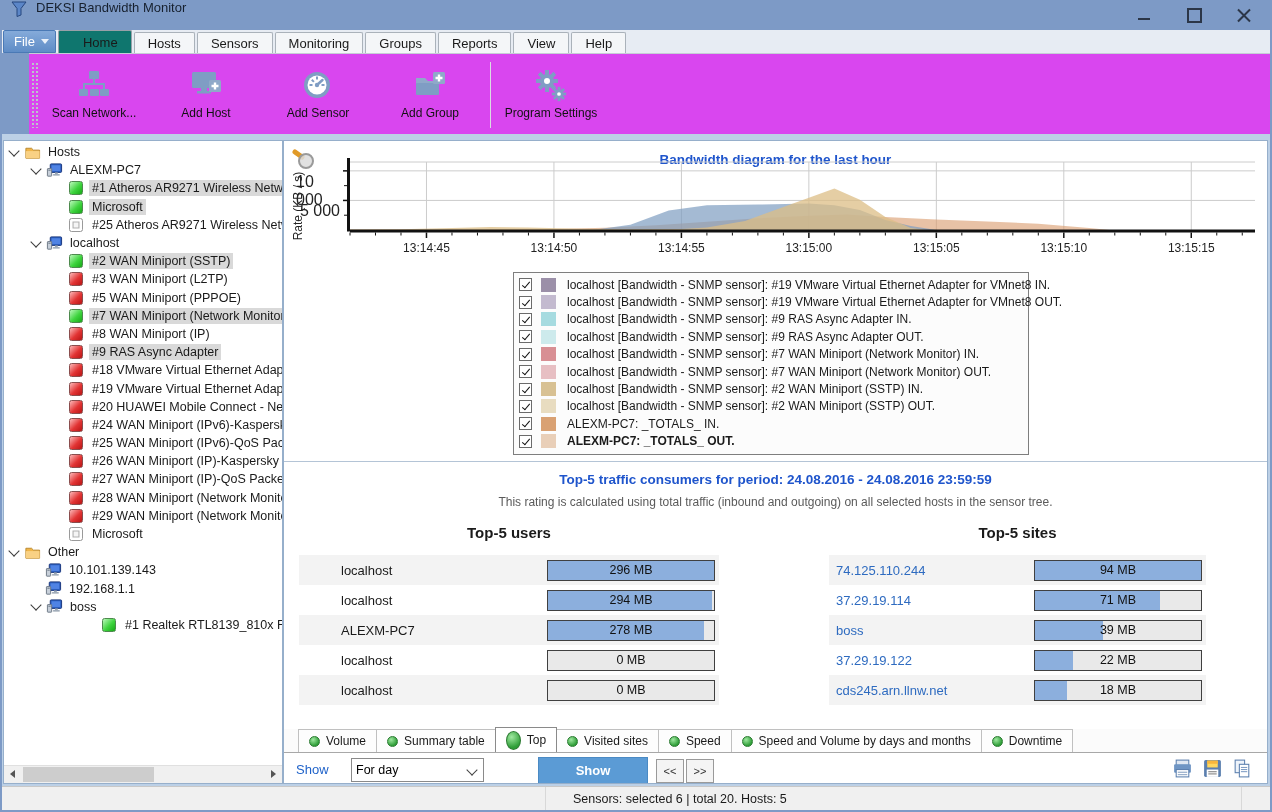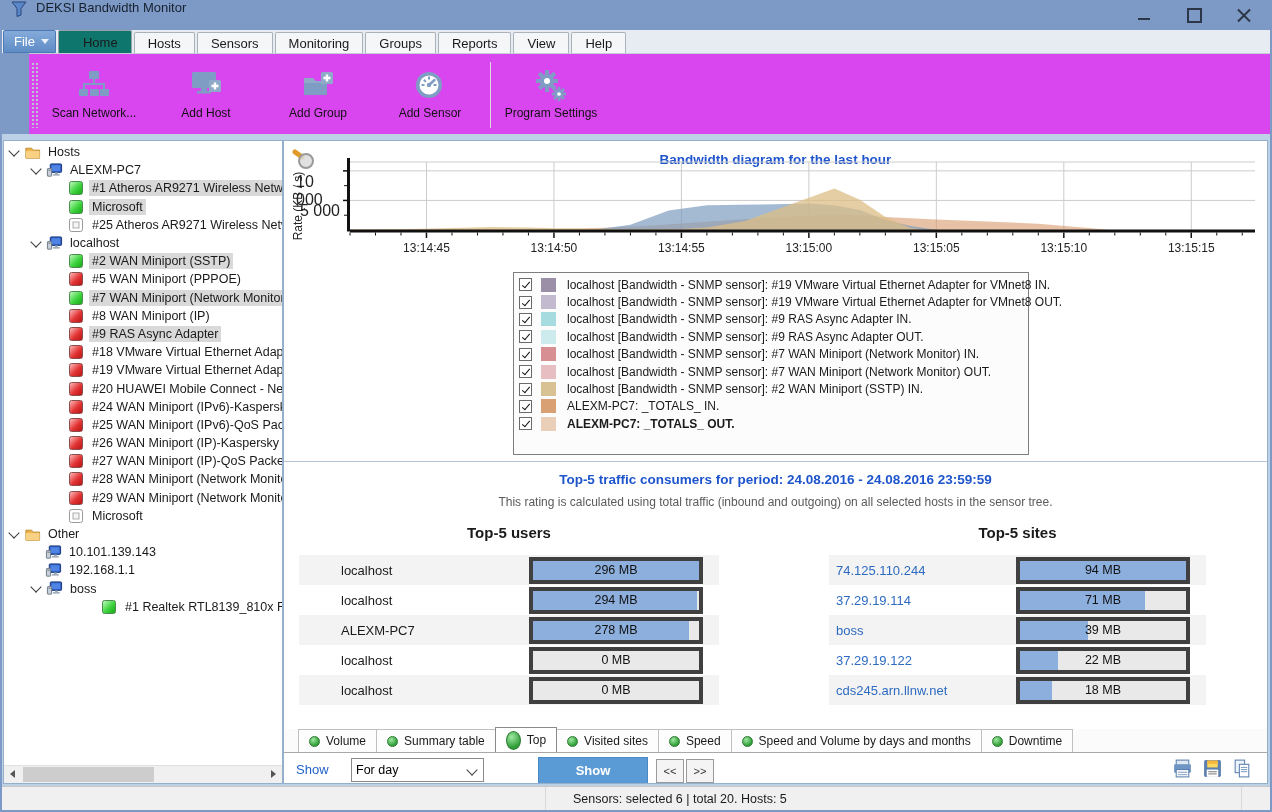--- a/index.html
+++ b/index.html
@@ -76,21 +76,21 @@
   .t5head.users{left:15px;width:420px;}
   .t5head.sites{left:545px;width:377px;}
   .t5table{position:absolute;top:93px;}
   .t5table.users{left:15px;width:420px;}
   .t5table.sites{left:545px;width:377px;}
   .t5row{height:30px;display:flex;align-items:center;}
   .t5row:nth-child(odd){background:#f3f3f3;}
   .t5name{flex:1;font-size:13px;overflow:hidden;white-space:nowrap;}
   .users .t5name{padding-left:42px;}
   .sites .t5name{padding-left:7px;color:#2e6bc0;}
-  .bar{width:166px;height:19px;border:4px solid #404040;background:#e9e9e9;position:relative;margin-right:16px;flex:none;}
+  .bar{width:166px;height:19px;border:1px solid #404040;background:#e9e9e9;position:relative;margin-right:4px;flex:none;}
   .barfill{position:absolute;left:0;top:0;bottom:0;background:#8cafdd;}
   .bartext{position:absolute;inset:0;text-align:center;line-height:19px;font-size:12.5px;color:#111;}
   
   .tabsrow{position:absolute;left:0;right:0;top:588px;height:24px;background:#fbfbfb;border-bottom:1px solid #a8a8a8;display:flex;align-items:flex-end;padding-left:14px;box-sizing:border-box;}
   .btab{height:22px;display:flex;align-items:center;gap:6px;padding:0 10px;border:1px solid #c0c0c0;border-bottom:none;background:#fdfdfd;font-size:12px;white-space:nowrap;margin-right:-1px;}
   .btab .dot{width:9px;height:9px;border-radius:50%;background:radial-gradient(circle at 35% 30%,#9fe8a0,#2f9e38 70%);border:1px solid #2a7a30;flex:none;}
   .btab.active{height:24px;background:#fff;border-color:#8a8a8a;position:relative;z-index:2;}
   .btab.active .dot{width:13px;height:17px;border-radius:50%;}
   .controlsrow{position:absolute;left:0;right:0;top:612px;bottom:0;background:#fff;}
   .showlab{position:absolute;left:12px;top:9px;color:#1f62c9;font-size:13px;}
@@ -173,41 +173,41 @@
                 <rect x="12" y="19" width="6" height="3"></rect>
                 <rect x="8" y="22" width="14" height="2.5"></rect>
               </g>
               <rect x="20" y="11" width="12" height="12" rx="1.5" fill="#8fa9c9"></rect>
               <path d="M26 13.5 v7 M22.5 17 h7" stroke="#ffffff" stroke-width="2.4" fill="none"></path>
             </svg></span>
           <span class="tlabel">Add Host</span>
         </div>
         <div class="tbtn">
           <span class="ticon"><svg viewBox="0 0 34 34" width="34" height="34">
-              <path d="M3 9 h9 l3 3 h11 v4 H3 z" fill="#8fa9c9"></path>
-              <rect x="3" y="14" width="23" height="12" rx="1" fill="#7f9dc4"></rect>
-              <rect x="20" y="3" width="12" height="12" rx="1.5" fill="#8fa9c9"></rect>
-              <path d="M26 5.5 v7 M22.5 9 h7" stroke="#ffffff" stroke-width="2.4" fill="none"></path>
-            </svg></span>
-          <span class="tlabel">Add Group</span>
-        </div>
-        <div class="tbtn">
-          <span class="ticon"><svg viewBox="0 0 34 34" width="34" height="34">
               <circle cx="16" cy="16" r="13" fill="#7f9dc4"></circle>
               <circle cx="16" cy="16" r="9.5" fill="#ffffff"></circle>
               <g stroke="#7f9dc4" stroke-width="2" fill="none">
                 <path d="M16 7.5 v3"></path>
                 <path d="M8.5 16 h3"></path>
                 <path d="M10.8 10.8 l2.1 2.1"></path>
                 <path d="M23.5 16 h-3"></path>
               </g>
               <path d="M16 16 L21.5 11" stroke="#7f9dc4" stroke-width="2.5" stroke-linecap="round" fill="none"></path>
               <circle cx="16" cy="16" r="2.2" fill="#7f9dc4"></circle>
             </svg></span>
           <span class="tlabel">Add Sensor</span>
+        </div>
+        <div class="tbtn">
+          <span class="ticon"><svg viewBox="0 0 34 34" width="34" height="34">
+              <path d="M3 9 h9 l3 3 h11 v4 H3 z" fill="#8fa9c9"></path>
+              <rect x="3" y="14" width="23" height="12" rx="1" fill="#7f9dc4"></rect>
+              <rect x="20" y="3" width="12" height="12" rx="1.5" fill="#8fa9c9"></rect>
+              <path d="M26 5.5 v7 M22.5 9 h7" stroke="#ffffff" stroke-width="2.4" fill="none"></path>
+            </svg></span>
+          <span class="tlabel">Add Group</span>
         </div>
         <div class="tsep"></div>
         <div class="tbtn">
           <span class="ticon"><svg viewBox="0 0 34 34" width="34" height="34">
               <g fill="#7f9dc4" transform="translate(13,12)">
                 <rect x="-2" y="-11" width="4" height="22"></rect>
                 <rect x="-11" y="-2" width="22" height="4"></rect>
                 <g transform="rotate(45)">
                   <rect x="-2" y="-11" width="4" height="22"></rect>
                   <rect x="-11" y="-2" width="22" height="4"></rect>
@@ -279,20 +279,25 @@
                 <rect x="7.5" y="12.8" width="7" height="1.6" fill="#9aa6b4"></rect>
                 <rect x="1.5" y="7" width="4.5" height="8" rx="0.5" fill="#c8d0da" stroke="#6a7684"></rect>
                 <rect x="2.5" y="8.2" width="2.5" height="1" fill="#6a7684"></rect>
               </svg></span>
             <span class="tlab">localhost</span>
           </div>
           <div class="trow" style="padding-left: 50px;">
             <span class="chsp"></span>
             <span class="sq green"></span>
             <span class="tlab sel">#2 WAN Miniport (SSTP)</span>
+          </div>
+          <div class="trow" style="padding-left: 50px;">
+            <span class="chsp"></span>
+            <span class="sq red"></span>
+            <span class="tlab">#3 WAN Miniport (L2TP)</span>
           </div>
           <div class="trow" style="padding-left: 50px;">
             <span class="chsp"></span>
             <span class="sq red"></span>
             <span class="tlab">#5 WAN Miniport (PPPOE)</span>
           </div>
           <div class="trow" style="padding-left: 50px;">
             <span class="chsp"></span>
             <span class="sq green"></span>
             <span class="tlab sel">#7 WAN Miniport (Network Monitor</span>
@@ -526,20 +531,25 @@
               <span class="sw" style="background: rgb(231, 191, 195);"></span>
               <span>localhost [Bandwidth - SNMP sensor]: #7 WAN Miniport (Network Monitor) OUT.</span>
             </div>
             <div class="lrow">
               <span class="cb"></span>
               <span class="sw" style="background: rgb(216, 193, 147);"></span>
               <span>localhost [Bandwidth - SNMP sensor]: #2 WAN Miniport (SSTP) IN.</span>
             </div>
             <div class="lrow">
               <span class="cb"></span>
+              <span class="sw" style="background: rgb(232, 220, 192);"></span>
+              <span>localhost [Bandwidth - SNMP sensor]: #2 WAN Miniport (SSTP) OUT.</span>
+            </div>
+            <div class="lrow">
+              <span class="cb"></span>
               <span class="sw" style="background: rgb(217, 161, 115);"></span>
               <span>ALEXM-PC7: _TOTALS_ IN.</span>
             </div>
             <div class="lrow">
               <span class="cb"></span>
               <span class="sw" style="background: rgb(233, 207, 184);"></span>
               <span style="font-weight: bold;">ALEXM-PC7: _TOTALS_ OUT.</span>
             </div>
           </div>
       </div>

